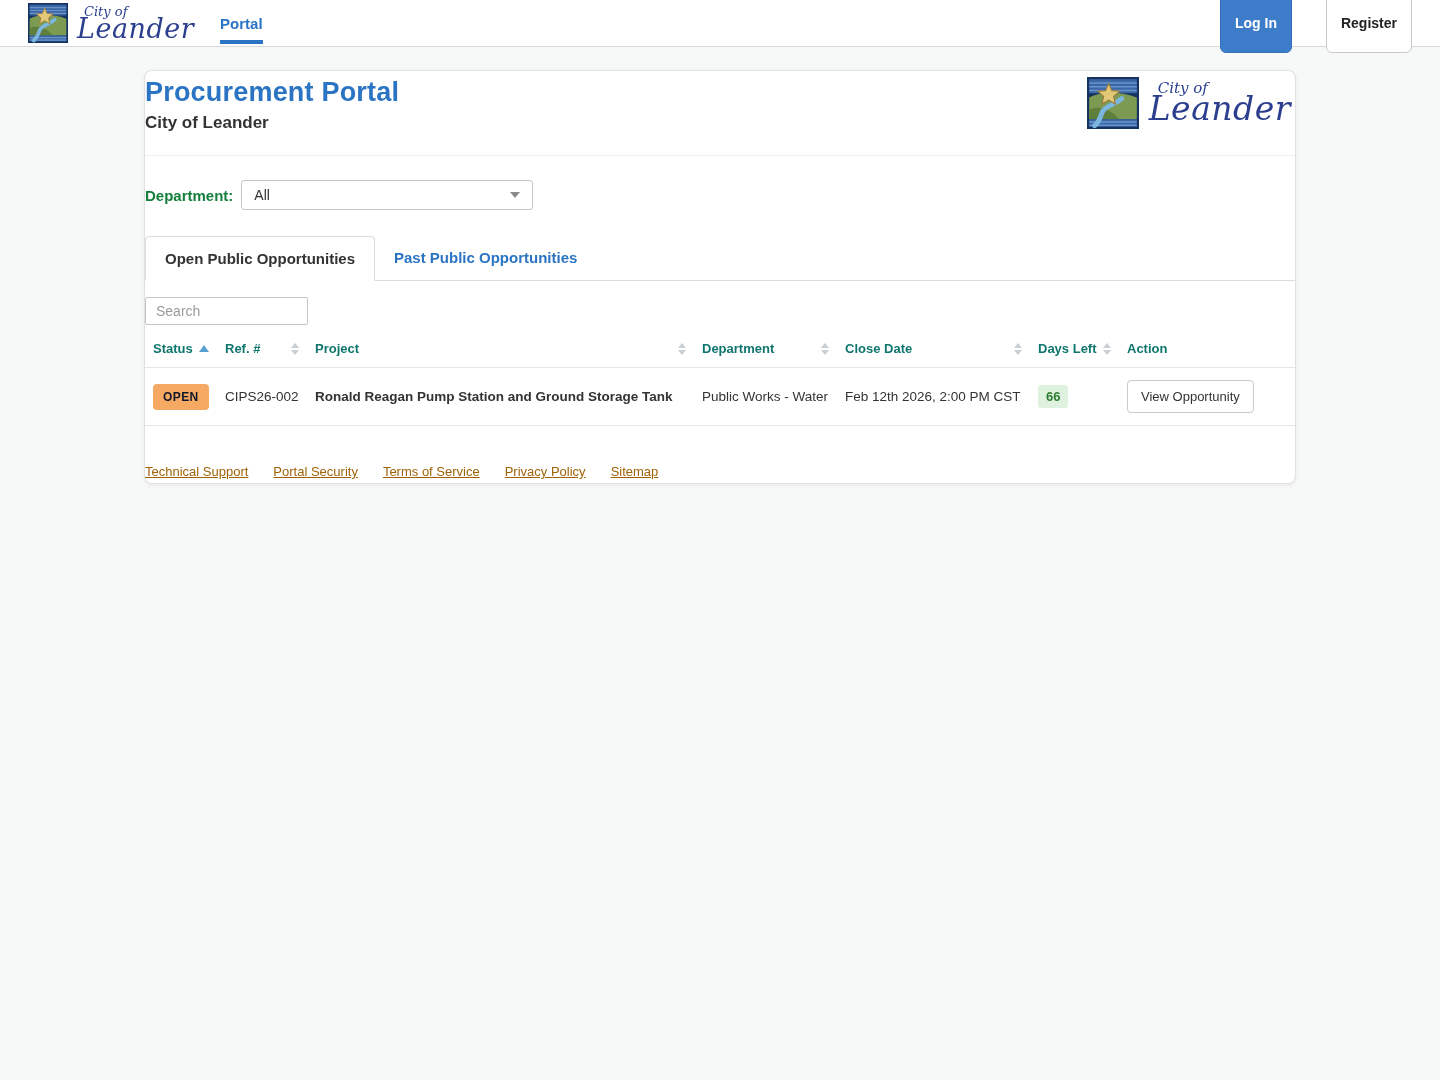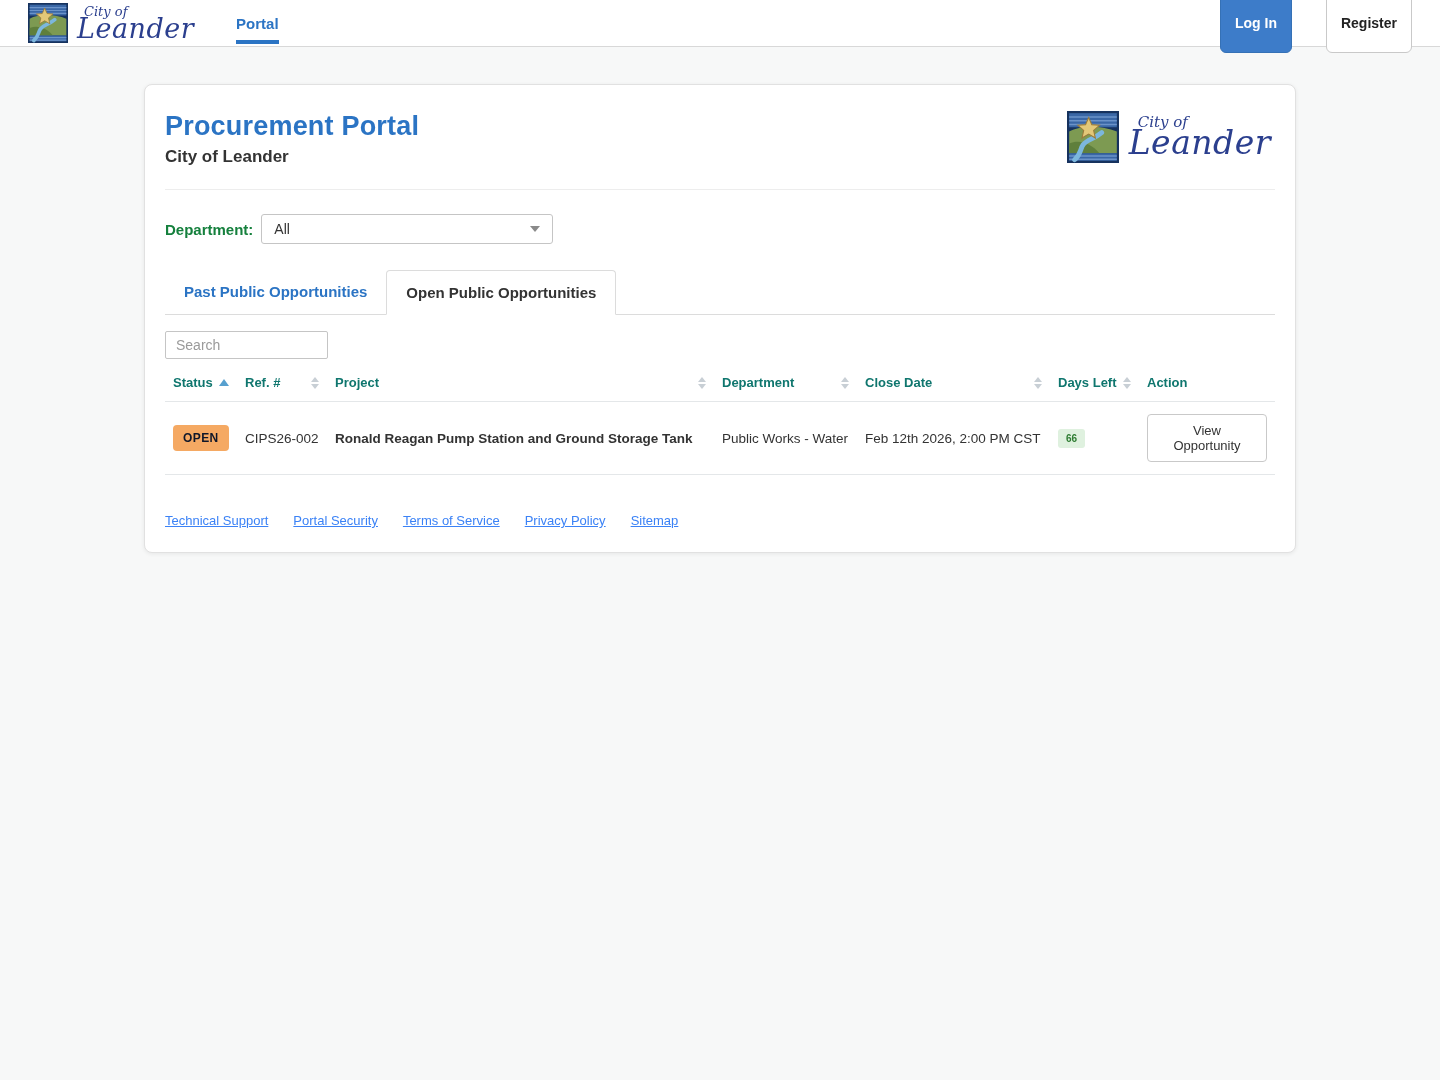--- a/index.html
+++ b/index.html
@@ -28,21 +28,21 @@
     color: #2b3f8e;
     line-height: 1;
     user-select: none;
   }
   .wordmark .cityof { display: block; font-size: 13px; margin-left: 7px; }
   .wordmark .leander { display: block; font-size: 27px; margin-top: -3px; letter-spacing: 0.5px; }
   .wordmark.lg .cityof { font-size: 15px; margin-left: 9px; }
   .wordmark.lg .leander { font-size: 33px; margin-top: -4px; }
 
   .nav-portal {
-    margin-left: 42px;
+    margin-left: 26px;
     height: 47px;
     display: flex;
     align-items: center;
     position: relative;
     justify-content: center;
   }
   .nav-portal a {
     color: #2b74c4;
     font-size: 15px;
     font-weight: bold;
@@ -63,26 +63,25 @@
     padding: 20px 14px;
     cursor: pointer;
     line-height: 1.3;
   }
   .btn-login { background: #3d7cc9; border: 1px solid #3571b6; color: #fff; }
   .btn-register { background: #fff; border: 1px solid #c9c9c9; color: #222; margin-left: 24px; }
 
   
   .card {
     width: 1152px;
-    margin: 37px auto 0;
+    margin: 23px auto 0;
     background: #fff;
     border: 1px solid #e1e1e1;
     border-radius: 8px;
     box-shadow: 0 1px 4px rgba(0,0,0,0.07);
-    padding: 20px;
   }
   .card-header {
     display: flex;
     justify-content: space-between;
     align-items: flex-start;
     padding: 6px 0 22px;
     border-bottom: 1px solid #ededed;
   }
   .page-title {
     margin: 0;
@@ -201,40 +200,40 @@
     font-weight: bold;
     letter-spacing: 0.4px;
     padding: 6px 10px;
     border-radius: 4px;
   }
   .cell-project { font-weight: bold; }
   .badge-days {
     display: inline-block;
     background: #dff1df;
     color: #2f7d33;
-    font-size: 10px;
+    font-size: 13px;
     font-weight: bold;
     padding: 4px 8px;
     border-radius: 3px;
   }
   .btn-view {
     background: #fff;
     border: 1px solid #c9c9c9;
     border-radius: 4px;
     padding: 8px 13px;
     font-size: 13px;
     font-family: "Liberation Sans", sans-serif;
     color: #333;
     cursor: pointer;
   }
 
   
   .footer-links { display: flex; gap: 25px; margin: 38px 0 4px; }
   .footer-links a {
-    color: #3b82f6;
+    color: #a16207;
     font-size: 13px;
     text-decoration: underline;
   }
 </style>
 </head>
 <body>
 
 <div class="navbar">
   <div class="brand">
     <svg class="emblem" width="40" height="40" viewBox="0 0 48 48" aria-hidden="true">
@@ -303,22 +302,22 @@
 
   <div class="dept-row">
     <span class="dept-label">Department:</span>
     <div class="dept-select">
       <span>All</span>
       <span class="caret-down"></span>
     </div>
   </div>
 
   <div class="tabs">
+    <div class="tab active">Open Public Opportunities</div>
     <div class="tab inactive">Past Public Opportunities</div>
-    <div class="tab active">Open Public Opportunities</div>
   </div>
 
   <div class="search-row">
     <input class="search-input" type="text" placeholder="Search" style="">
   </div>
 
   <table class="opps">
     <colgroup>
       <col style="width:72px">
         <col style="width:90px">

